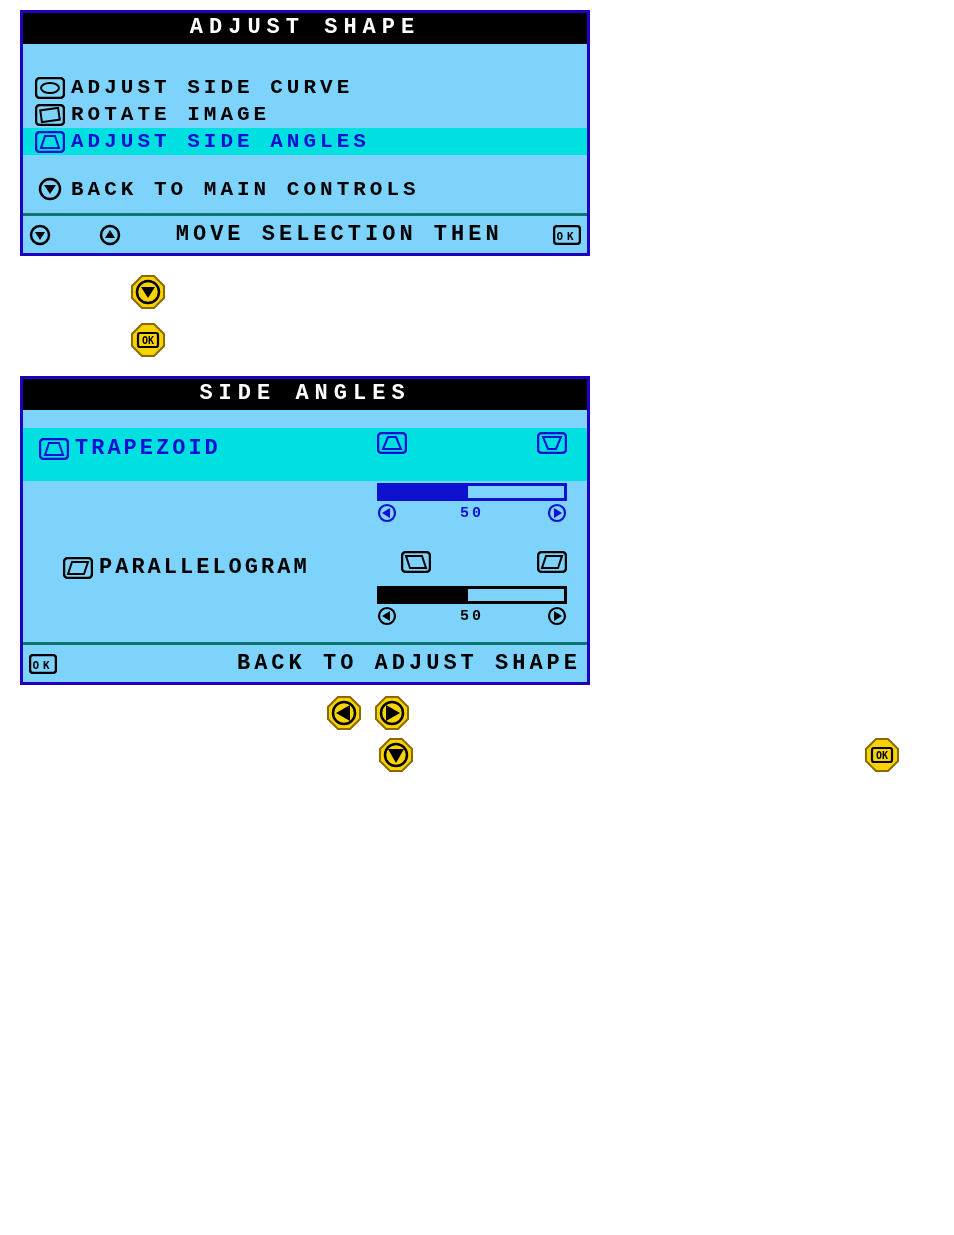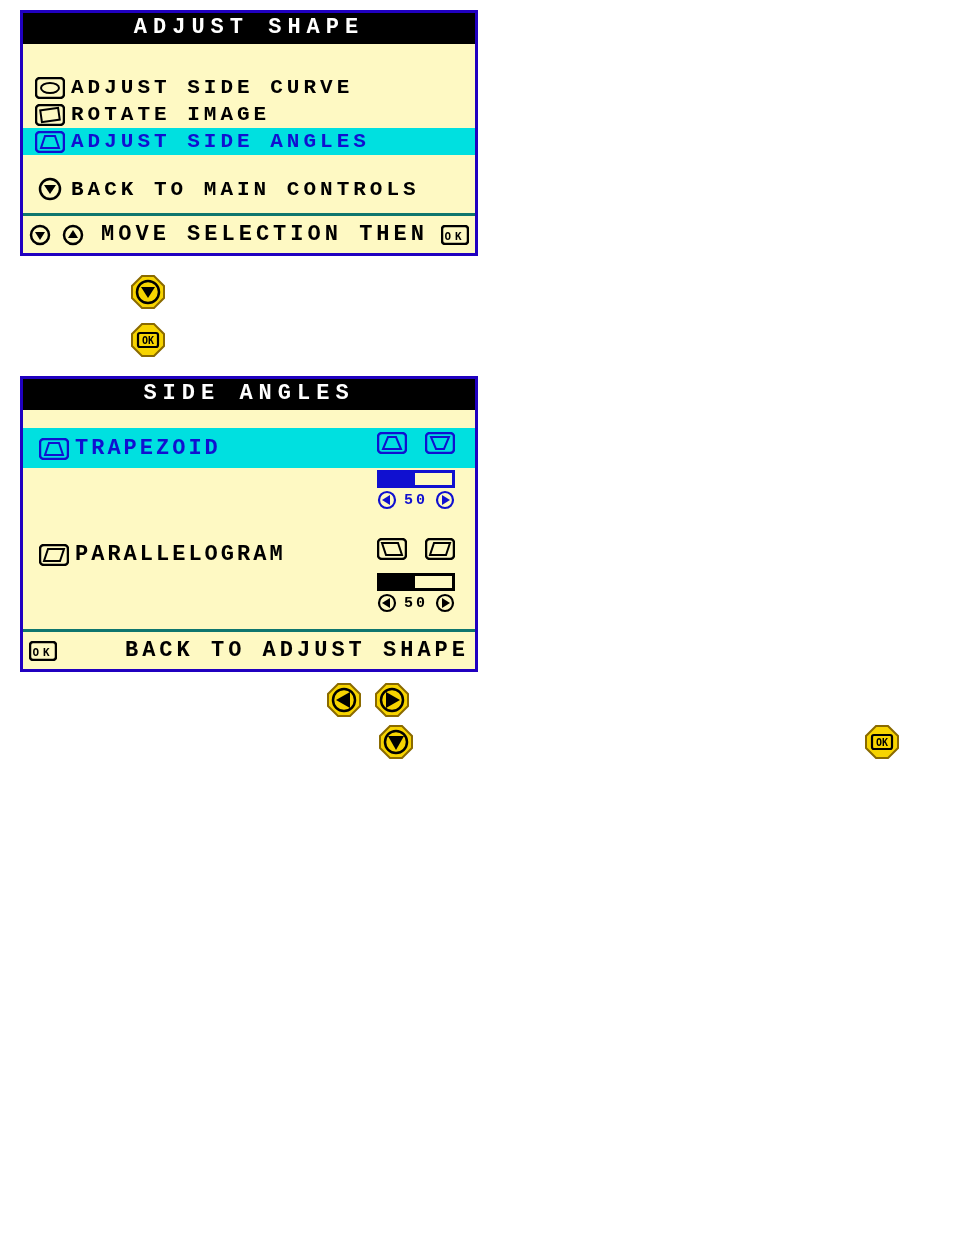--- a/index.html
+++ b/index.html
@@ -5,24 +5,24 @@
   * { box-sizing: border-box; }
   body {
     margin: 0;
     padding: 0;
     background: #fff;
     font-family: "Courier New", monospace;
     font-weight: bold;
     width: 954px;
   }
   .osd-panel {
-    width: 458px;
+    width: 570px;
     margin: 10px 0 0 20px;
     border: 3px solid #2000c0;
-    background: #fef9c3;
+    background: #7dd3fc;
   }
   .osd-title {
     background: #000;
     color: #fff;
     text-align: center;
     letter-spacing: 6px;
     font-size: 22px;
     padding: 2px 0 4px 0;
   }
   .osd-body {
@@ -226,21 +226,21 @@
         <text x="18" y="22" text-anchor="middle" font-size="10" font-family="monospace" font-weight="bold">OK</text>
       </svg>
   </span>
 </div>
 
 <div class="osd-panel" style="margin-top:12px;">
   <div class="osd-title">SIDE ANGLES</div>
   <div class="osd-body" style="padding:18px 0 6px 0;">
 
     <div>
-      <div class="adj-row selected" style="min-height:auto; padding-top:4px; padding-bottom:7px;">
+      <div class="adj-row selected" style="min-height:auto; padding-top:4px; padding-bottom:20px;">
         <div class="adj-label-area selected-txt">
           <span class="icon">
             <svg width="30" height="22">
                 <rect x="1" y="1" width="28" height="20" rx="4" fill="none" stroke="#1010d0" stroke-width="2.5"></rect>
                 <polygon points="10,5 20,5 24,17 6,17" fill="none" stroke="#1010d0" stroke-width="2"></polygon>
               </svg>
           </span>
           <span>TRAPEZOID</span>
         </div>
         <div class="adj-controls">
@@ -281,21 +281,21 @@
                 </svg>
             </span>
           </div>
         </div>
       </div>
     </div>
 
     <div style="height:14px;"></div>
 
     <div>
-      <div class="adj-row" style="min-height:auto; padding-top:4px; padding-bottom:4px;">
+      <div class="adj-row" style="min-height:auto; padding-top:4px; padding-bottom:4px;margin-left:24px;">
         <div class="adj-label-area">
           <span class="icon">
             <svg width="30" height="22">
                 <rect x="1" y="1" width="28" height="20" rx="4" fill="none" stroke="#000" stroke-width="2.5"></rect>
                 <polygon points="9,5 25,5 21,17 5,17" fill="none" stroke="#000" stroke-width="2"></polygon>
               </svg>
           </span>
           <span>PARALLELOGRAM</span>
         </div>
         <div class="adj-controls">

